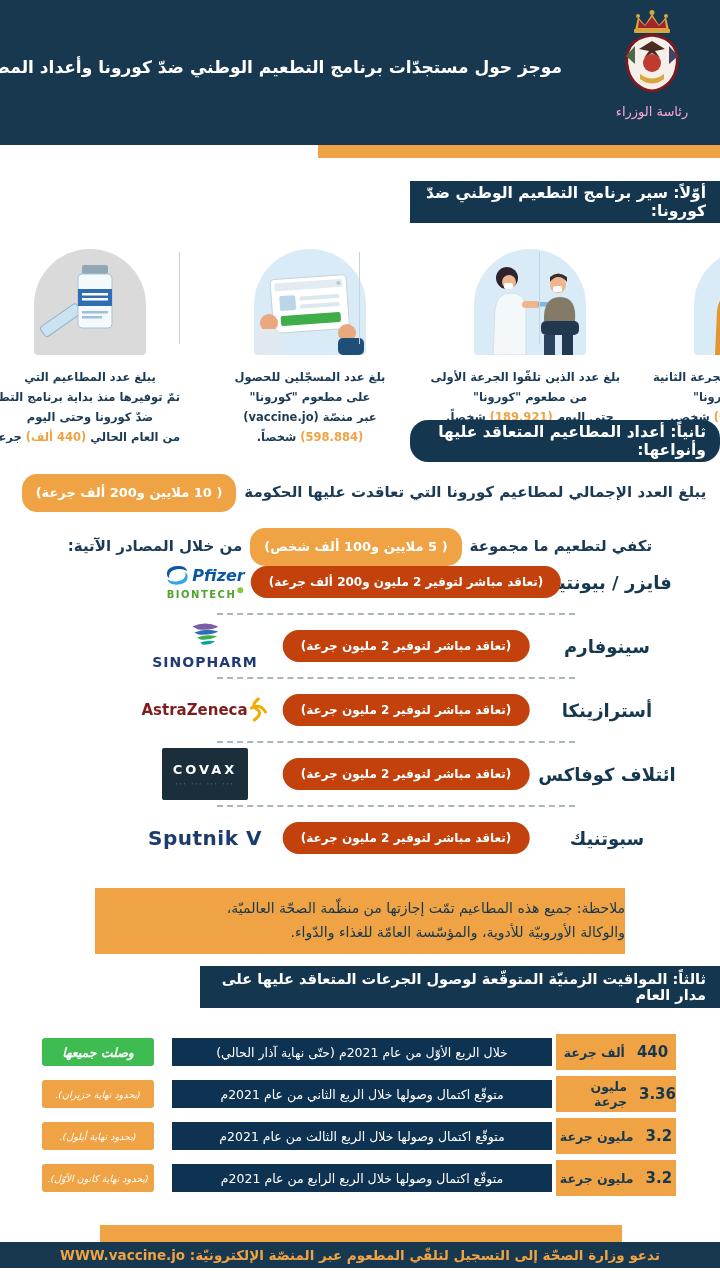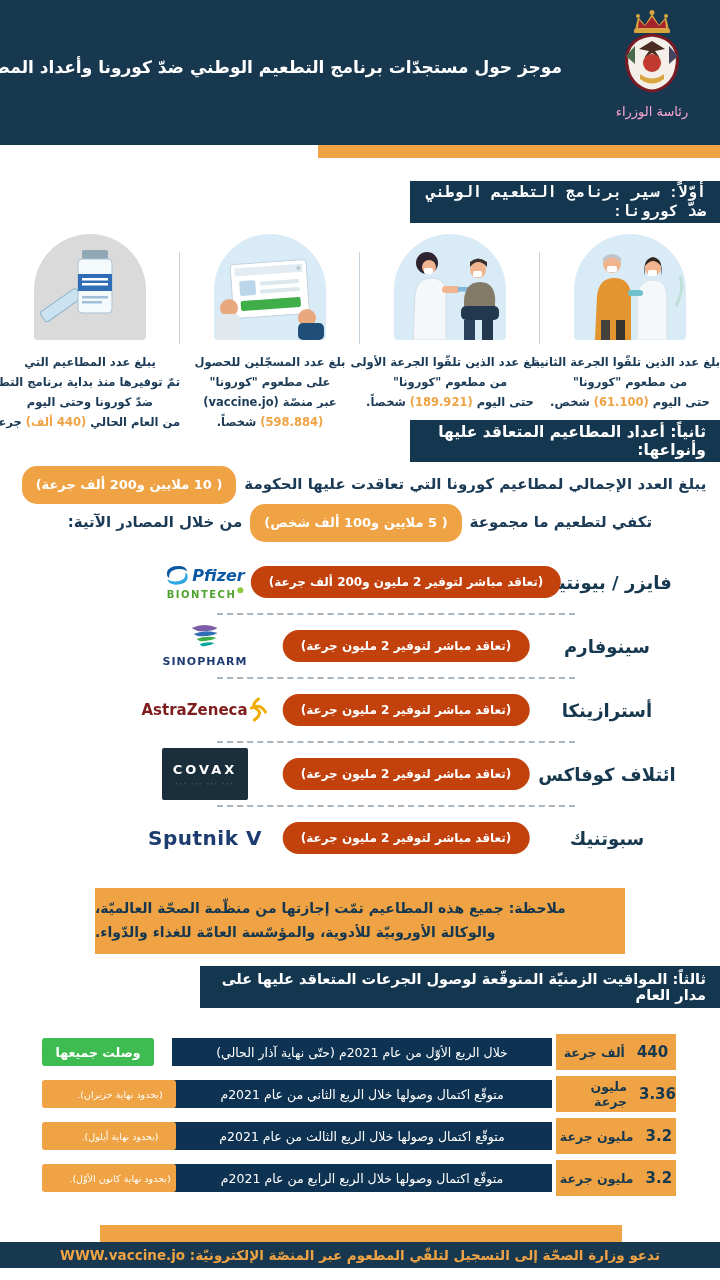--- a/index.html
+++ b/index.html
@@ -17,95 +17,95 @@
   .ministry{
     position:absolute;top:104px;right:10px;width:116px;text-align:center;color:#f9a8d4;
     font-size:13px;direction:rtl;letter-spacing:1px;
   }
   .header-orange-bar{position:absolute;top:145px;left:318px;width:402px;height:13px;background:#EFA344;}
   
   .section-heading{
     position:absolute;right:0;background:#14374F;color:#fff;direction:rtl;
     display:flex;align-items:center;padding-right:14px;box-sizing:border-box;font-weight:bold;
   }
-  .sh1{top:181px;width:310px;height:42px;font-size:15.5px;font-family:Liberation Mono, monospace;}
-  .sh2{top:420px;width:310px;height:42px;font-size:15.5px;}
+  .sh1{top:181px;width:310px;height:42px;font-size:15.5px;}
+  .sh2{top:420px;width:310px;height:42px;font-size:15.5px;border-radius:18px;}
   .sh3{top:966px;width:520px;height:42px;font-size:14.5px;}
   
-  .cards{position:absolute;top:228px;left:0;width:672px;display:flex;}
+  .cards{position:absolute;top:243px;left:0;width:672px;display:flex;gap:40px;}
   .stat-card{width:180px;flex:0 0 180px;}
   .arch{width:112px;height:106px;margin:6px auto 0;border-radius:60px 60px 4px 4px;overflow:hidden;position:relative;}
   .arch.blue{background:#D8EBF7;}
   .arch.gray{background:#DADADA;}
   .card-caption{margin-top:12px;text-align:center;direction:rtl;color:#1B3A55;font-size:11.5px;
     font-weight:bold;line-height:1.75;}
   .cap-line{white-space:nowrap;}
   .hl{color:#EFA344;}
   .card-divider{position:absolute;top:252px;width:1px;height:92px;background:#C7D3DB;}
   
   .intro{
     position:absolute;top:466px;left:10px;width:700px;text-align:center;direction:rtl;
     color:#1B3A55;font-weight:bold;font-size:15px;line-height:2.45;
   }
   .intro-pill{
     display:inline-block;background:#EFA344;color:#fff;border-radius:15px;
-    padding:3px 14px;margin:0 8px;font-size:13px;white-space:nowrap;
+    padding:3px 14px;margin:8px 8px;font-size:13px;white-space:nowrap;
   }
   
   .vaccine-list{position:absolute;top:556px;left:0;width:720px;}
   .v-row{position:relative;height:52px;}
   .v-name{
     position:absolute;right:18px;top:50%;transform:translateY(-50%);width:190px;
     text-align:center;font-size:18px;font-weight:bold;color:#16384F;direction:rtl;white-space:nowrap;
   }
   .v-pill{
     position:absolute;left:406px;top:50%;transform:translate(-50%,-50%);
     background:#c2410c;color:#fff;border-radius:19px;padding:9px 18px;
     font-size:12px;direction:rtl;white-space:nowrap;font-weight:bold;
   }
   .v-logo{position:absolute;left:205px;top:50%;transform:translate(-50%,-50%);text-align:center;}
   .dash-sep{height:0;border-top:2px dashed #A9B6BF;width:358px;margin:5px 0 5px 217px;}
   
   .pf-top{display:flex;align-items:center;justify-content:center;gap:3px;}
   .pf-text{font-style:italic;font-weight:bold;font-size:16px;color:#0A57A3;}
   .bnt{font-size:10px;font-weight:bold;letter-spacing:1.5px;color:#4FA32F;margin-top:1px;}
   .bnt-dot{display:inline-block;width:6px;height:6px;border-radius:50%;background:#8DC63F;vertical-align:super;margin-left:1px;}
-  .sino-text{font-size:11px;font-weight:bold;letter-spacing:1px;color:#1F3B73;margin-top:1px;}
+  .sino-text{font-size:14px;font-weight:bold;letter-spacing:1px;color:#1F3B73;margin-top:1px;}
   .logo-az{display:flex;align-items:center;gap:1px;}
   .az-text{font-weight:bold;font-size:15px;color:#7f1d1d;}
   .logo-covax{width:86px;height:52px;background:#1B2E3C;border-radius:2px;display:flex;flex-direction:column;
     align-items:center;justify-content:center;}
   .covax-word{color:#fff;font-size:13px;letter-spacing:3px;font-weight:bold;}
   .covax-sub{color:#93A6B2;font-size:6px;letter-spacing:2px;margin-top:3px;}
   .logo-sputnik{font-weight:bold;font-size:20px;color:#1C3B6E;letter-spacing:0.5px;}
   
   .note{
     position:absolute;top:888px;left:95px;width:530px;height:66px;background:#EFA344;
-    color:#14374F;font-weight:bold;font-size:14px;text-align:left;direction:rtl;
+    color:#14374F;font-weight:normal;font-size:14px;text-align:right;direction:rtl;
     line-height:1.7;box-sizing:border-box;padding-top:9px;
   }
   
   .timeline{position:absolute;top:1034px;left:0;width:720px;}
   .t-row{position:relative;height:42px;}
   .qty{
     position:absolute;right:44px;top:0;width:120px;height:36px;background:#EFA344;
     display:flex;align-items:center;justify-content:center;direction:rtl;gap:4px;color:#16384F;
   }
   .qty-num{font-weight:bold;font-size:15px;margin-left:8px;}
   .qty-unit{font-weight:bold;font-size:12.5px;}
   .t-bar{
     position:absolute;left:172px;width:380px;top:4px;height:28px;background:#0E3352;color:#fff;
     font-size:12.5px;display:flex;align-items:center;justify-content:center;direction:rtl;white-space:nowrap;
   }
   .t-status{
     position:absolute;left:42px;top:4px;width:112px;height:28px;display:flex;align-items:center;
-    justify-content:center;color:#fff;direction:rtl;border-radius:3px;white-space:nowrap;
+    justify-content:center;color:#fff;direction:rtl;border-radius:3px;white-space:nowrap;font-style:italic;
   }
   .t-status.green{background:#3FBC51;font-size:12.5px;font-weight:bold;}
-  .t-status.orange{background:#EFA344;font-size:9.5px;padding-left:22px;}
+  .t-status.orange{background:#EFA344;font-size:9.5px;}
   
   .footer-orange-bar{position:absolute;top:1225px;left:100px;width:522px;height:17px;background:#EFA344;}
   .footer{
     position:absolute;top:1242px;left:0;width:720px;height:26px;background:#17384F;
     display:flex;align-items:center;justify-content:center;
   }
   .footer-text{color:#EFA344;font-size:13.5px;font-weight:bold;direction:rtl;white-space:nowrap;}
 </style>
 </head>
 <body>

